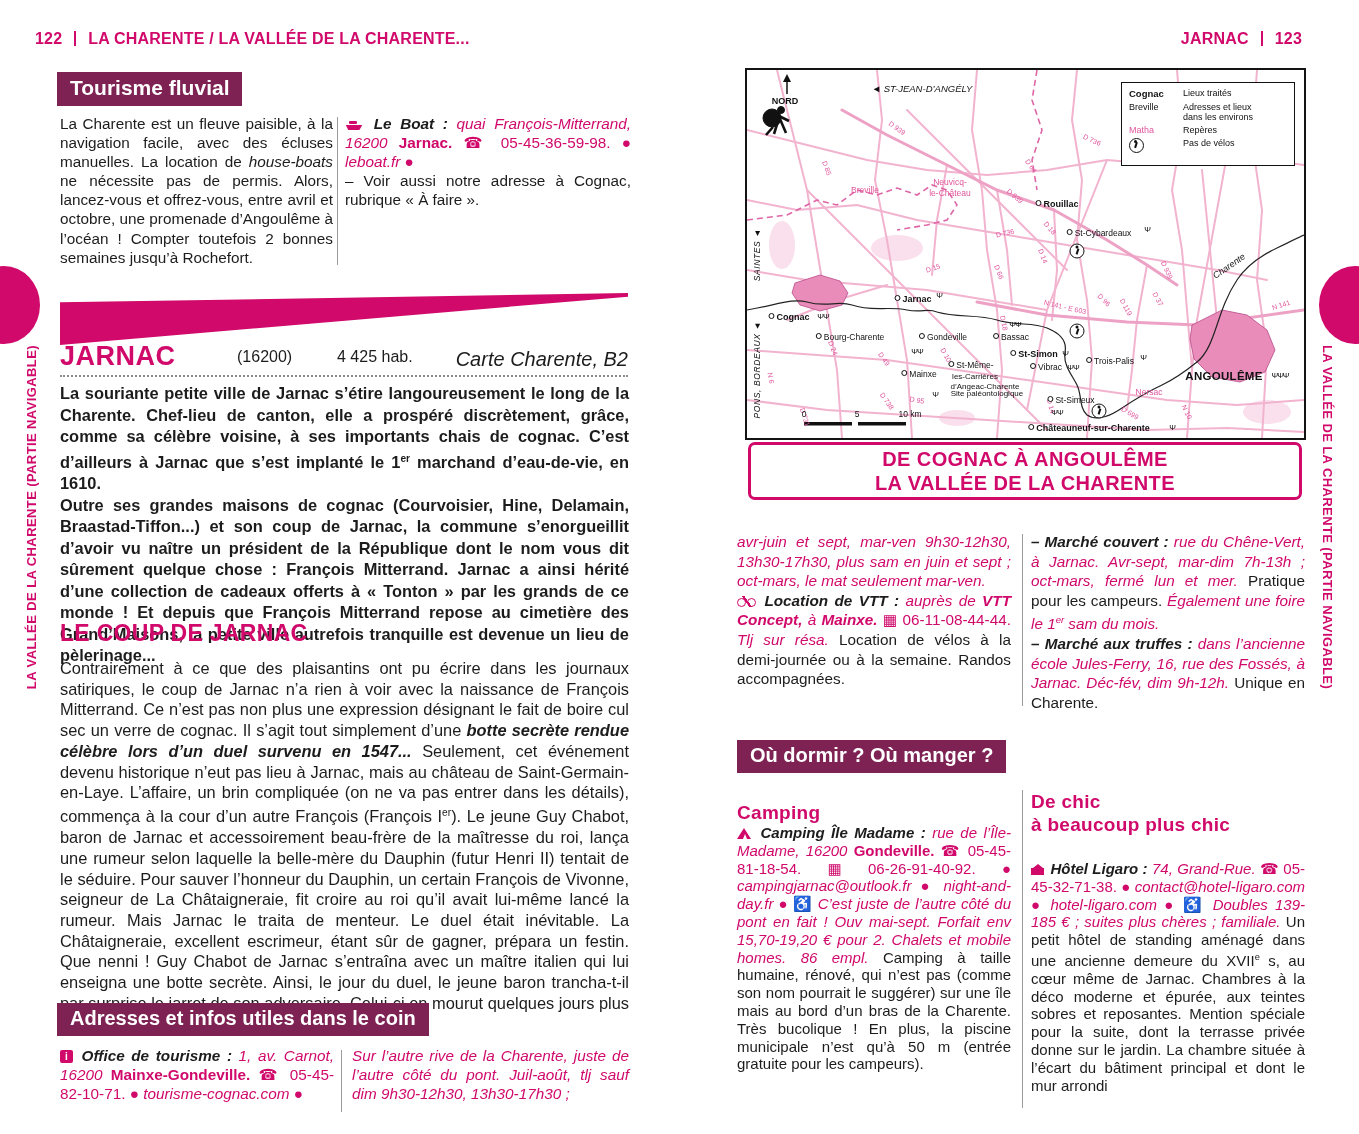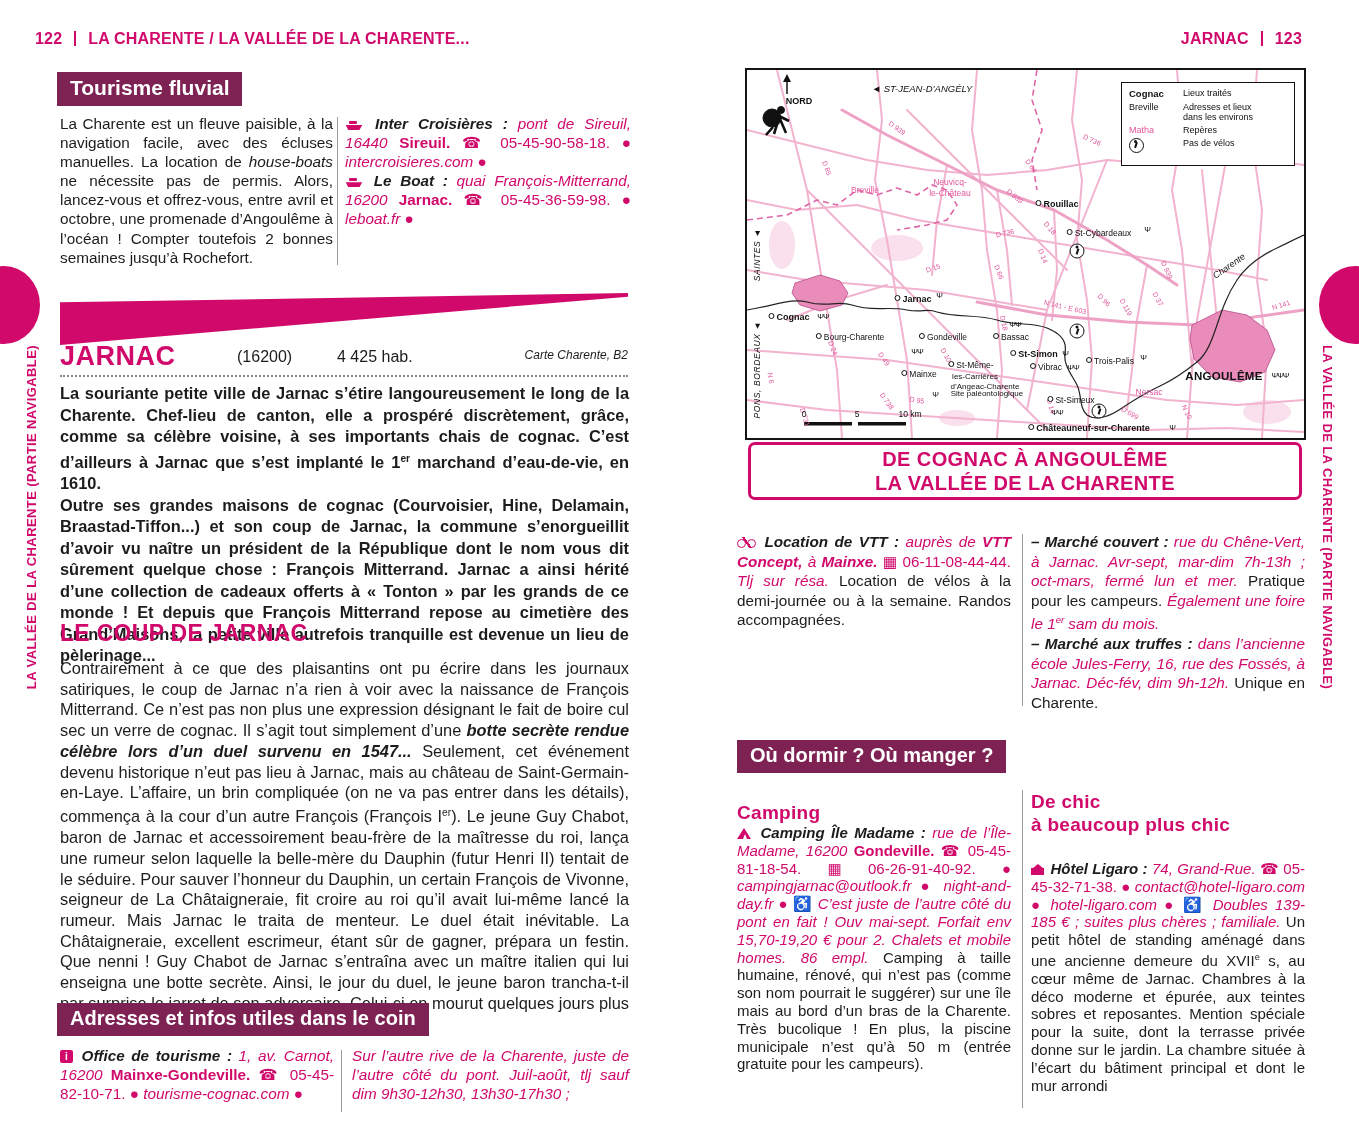--- a/index.html
+++ b/index.html
@@ -27,21 +27,21 @@
   
   .colp{position:absolute;font-size:15.3px;line-height:19.1px;}
   .vdiv{position:absolute;width:1px;background:#9b9b9b;}
   
   .swoosh{position:absolute;left:60px;top:293px;width:568px;height:52px;background:#d0096b;
           clip-path:polygon(0 18%,100% 0,100% 7%,0 100%);}
   .titlerow{position:absolute;left:60px;top:341px;width:568px;height:32px;}
   .jarnac-title{position:absolute;left:0;top:0;font-size:27px;font-weight:bold;color:#d0096b;letter-spacing:0.5px;}
   .t-cp{position:absolute;left:177px;top:7px;font-size:16px;}
   .t-hab{position:absolute;left:277px;top:7px;font-size:16px;}
-  .t-carte{position:absolute;right:0;top:7px;font-size:12px;font-style:italic;}
+  .t-carte{position:absolute;right:0;top:7px;font-size:20px;font-style:italic;}
   .dotted{position:absolute;left:60px;top:375px;width:568px;border-top:2px dotted #8a8a8a;}
   
   .map{position:absolute;left:745px;top:68px;width:557px;height:368px;border:2px solid #141414;background:#fff;}
   .map svg{position:absolute;left:0;top:0;}
   .ml{position:absolute;white-space:nowrap;transform:translate(-50%,-50%);}
   .ml-town{font-size:8.5px;color:#111;}
   .ml-townb{font-size:9px;font-weight:bold;color:#111;}
   .ml-town::before,.ml-townb::before{content:"";display:inline-block;width:4px;height:4px;border:1px solid #111;
       border-radius:50%;background:#fff;margin-right:2px;vertical-align:1px;}
   .ml-plain{font-size:8px;color:#111;}
@@ -105,22 +105,22 @@
 
 <div class="pgheader" style="left:35px;">
   <span>122</span><span class="sep"></span><span>LA CHARENTE / LA VALLÉE DE LA CHARENTE...</span>
 </div>
 
 <div class="banner b1">Tourisme fluvial</div>
 
 <div class="colp rich" style="left:60px;top:114px;width:273px;"><span class="sg-r">La Charente est un fleuve paisible, à la navigation facile, avec des écluses manuelles. La location de </span><span class="sg-i">house-boats</span><span class="sg-r"> ne nécessite pas de permis. Alors, lancez-vous et offrez-vous, entre avril et octobre, une promenade d’Angou­lême à l’océan ! Compter toutefois 2 bonnes semaines jusqu’à Rochefort.</span></div>
 <div class="vdiv" style="left:337px;top:117px;height:148px;"></div>
 <div class="colp" style="left:345px;top:114px;width:286px;">
-  <div class="rich"><span class="ic ic-boat"></span><span class="sg-bi"> Inter Croisières : </span><span class="sg-pi">pont de Sireuil, 16440 </span><span class="sg-pb">Sireuil.</span><span class="sg-p"> ☎ 05-45-90-58-18. ● </span><span class="sg-pi">intercroisieres.com</span><span class="sg-p"> ●</span></div>
   <div class="rich"><span class="ic ic-boat"></span><span class="sg-bi"> Le Boat : </span><span class="sg-pi">quai François-Mitter­rand, 16200 </span><span class="sg-pb">Jarnac.</span><span class="sg-p"> ☎ 05-45-36-59-98. ● </span><span class="sg-pi">leboat.fr</span><span class="sg-p"> ●</span></div>
+  <div class="rich"><span class="sg-r">– Voir aussi notre adresse à Cognac, rubrique « À faire ».</span></div>
 </div>
 
 <div class="swoosh"></div>
 <div class="titlerow">
   <span class="jarnac-title">JARNAC</span>
   <span class="t-cp">(16200)</span>
   <span class="t-hab">4 425 hab.</span>
   <span class="t-carte">Carte Charente, B2</span>
 </div>
 <div class="dotted"></div>
@@ -228,21 +228,21 @@
       <span class="ml ml-road" style="left: 199px; top: 285px; transform: translate(-50%, -50%) rotate(60deg);">D 10</span>
       <span class="ml ml-road" style="left: 140px; top: 331px; transform: translate(-50%, -50%) rotate(55deg);">D 738</span>
       <span class="ml ml-road" style="left: 170px; top: 330px; transform: translate(-50%, -50%) rotate(10deg);">D 95</span>
       <span class="ml ml-road" style="left: 58px; top: 347px; transform: translate(-50%, -50%) rotate(72deg);">D 731</span>
       <span class="ml ml-road" style="left: 24px; top: 308px; transform: translate(-50%, -50%) rotate(80deg);">N 6</span>
       <span class="ml ml-road" style="left: 257px; top: 253px; transform: translate(-50%, -50%) rotate(78deg);">D 18</span>
       <span class="ml ml-road" style="left: 304px; top: 336px; transform: translate(-50%, -50%) rotate(75deg);">D 14</span>
       <span class="ml ml-road" style="left: 383px; top: 343px; transform: translate(-50%, -50%) rotate(30deg);">D 699</span>
       <span class="ml ml-road" style="left: 440px; top: 342px; transform: translate(-50%, -50%) rotate(65deg);">N 10</span>
       <span class="ml ml-it" style="left: 175px; top: 18px; transform: translate(-50%, -50%);">◄ ST-JEAN-D’ANGÉLY</span>
-      <span class="ml ml-nord" style="left: 52px; top: 31px; transform: translate(-50%, -50%);">NORD</span>
+      <span class="ml ml-nord" style="left: 38px; top: 31px; transform: translate(-50%, -50%);">NORD</span>
       <span class="ml ml-pink" style="left: 118px; top: 120px; transform: translate(-50%, -50%);">Breville</span>
       <span class="ml ml-pink" style="left: 203px; top: 112px; transform: translate(-50%, -50%);">Neuvicq-</span>
       <span class="ml ml-pink" style="left: 203px; top: 123px; transform: translate(-50%, -50%);">le-Château</span>
       <span class="ml ml-townb" style="left: 310px; top: 134px; transform: translate(-50%, -50%);">Rouillac</span>
       <span class="ml ml-town" style="left: 352px; top: 163px; transform: translate(-50%, -50%);">St-Cybardeaux</span>
       <span class="ml ml-fork" style="left: 400px; top: 159px; transform: translate(-50%, -50%);">Ψ</span>
       <span class="ml ml-walk" style="left: 330px; top: 181px; transform: translate(-50%, -50%);"></span>
       <span class="ml ml-townb" style="left: 166px; top: 229px; transform: translate(-50%, -50%);">Jarnac</span>
       <span class="ml ml-fork" style="left: 192px; top: 225px; transform: translate(-50%, -50%);">Ψ</span>
       <span class="ml ml-townb" style="left: 42px; top: 247px; transform: translate(-50%, -50%);">Cognac</span>
@@ -301,20 +301,21 @@
       </div>
   </div>
 </div>
 
 <div class="valley">
   <div>DE COGNAC À ANGOULÊME</div>
   <div>LA VALLÉE DE LA CHARENTE</div>
 </div>
 
 <div class="colp" style="left:737px;top:532px;width:274px;line-height:19.6px;">
+  <div class="rich"><span class="sg-pi">avr-juin et sept, mar-ven 9h30-12h30, 13h30-17h30, plus sam en juin et sept ; oct-mars, le mat seulement mar-ven.</span></div>
   <div class="rich"><span class="ic ic-bike"></span><span class="sg-bi"> Location de VTT : </span><span class="sg-pi">auprès de </span><span class="sg-pbi">VTT Concept,</span><span class="sg-pi"> à </span><span class="sg-pbi">Mainxe.</span><span class="sg-p"> ▦ 06-11-08-44-44.</span><span class="sg-pi"> Tlj sur résa.</span><span class="sg-r"> Location de vélos à la demi-journée ou à la semaine. Randos accompagnées.</span></div>
 </div>
 <div class="vdiv" style="left:1022px;top:534px;height:172px;"></div>
 <div class="colp" style="left:1031px;top:532px;width:274px;line-height:19.6px;">
   <div class="rich"><span class="sg-bi">– Marché couvert : </span><span class="sg-pi">rue du Chêne-Vert, à Jarnac. Avr-sept, mar-dim 7h-13h ; oct-mars, fermé lun et mer.</span><span class="sg-r"> Pratique pour les campeurs.</span><span class="sg-pi"> Également une foire le 1</span><span class="sg-pi sup">er</span><span class="sg-pi"> sam du mois.</span></div>
   <div class="rich"><span class="sg-bi">– Marché aux truffes : </span><span class="sg-pi">dans l’ancienne école Jules-Ferry, 16, rue des Fossés, à Jarnac. Déc-fév, dim 9h-12h.</span><span class="sg-r"> Unique en Charente.</span></div>
 </div>
 
 <div class="banner b3">Où dormir ? Où manger ?</div>
 

